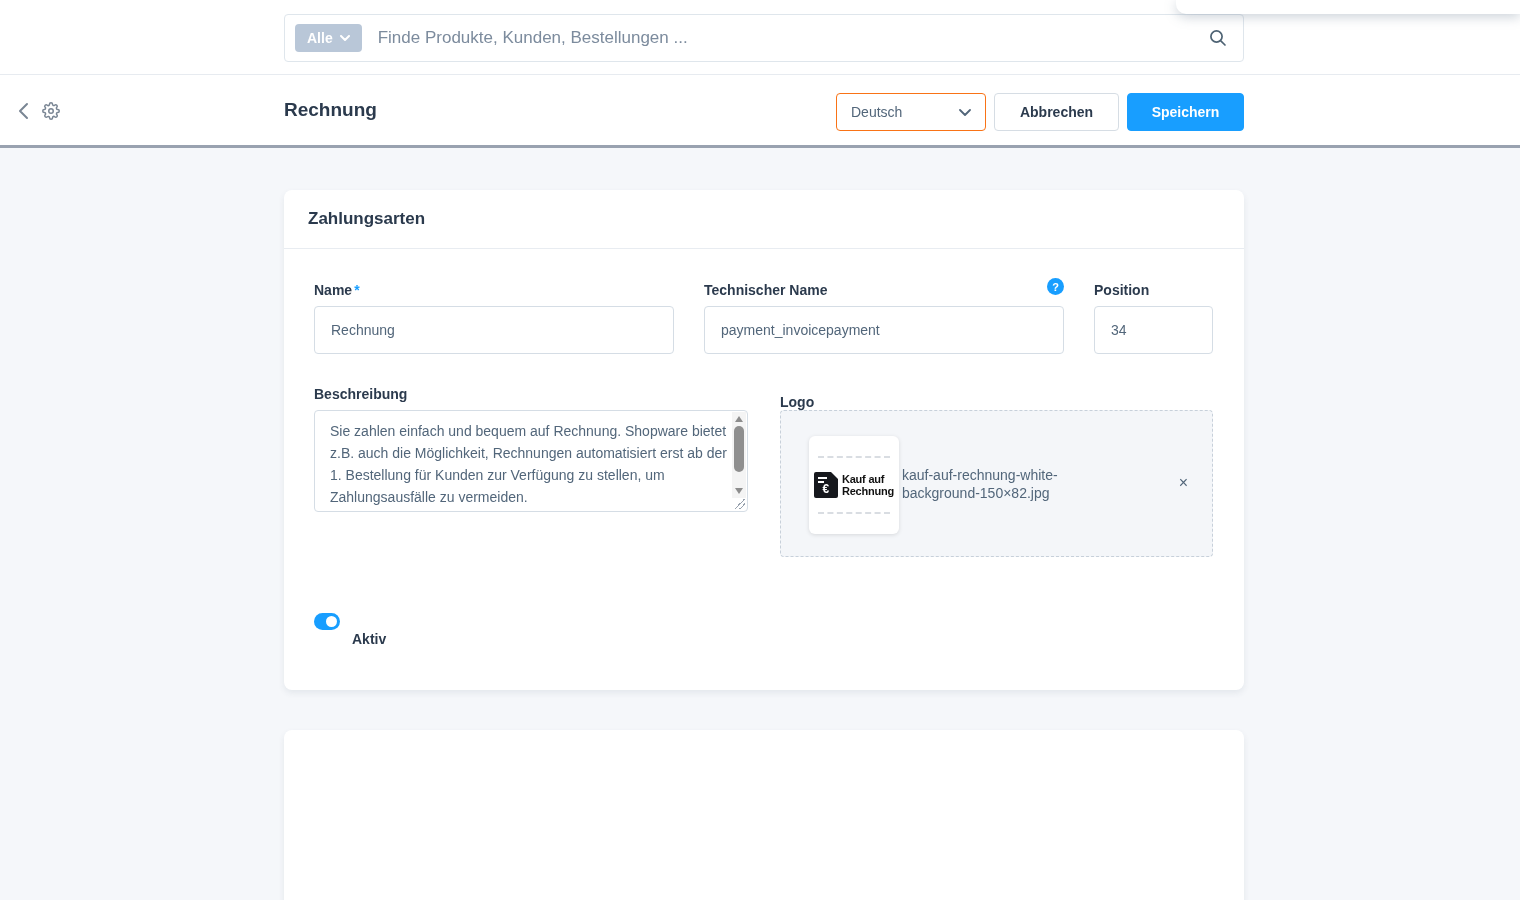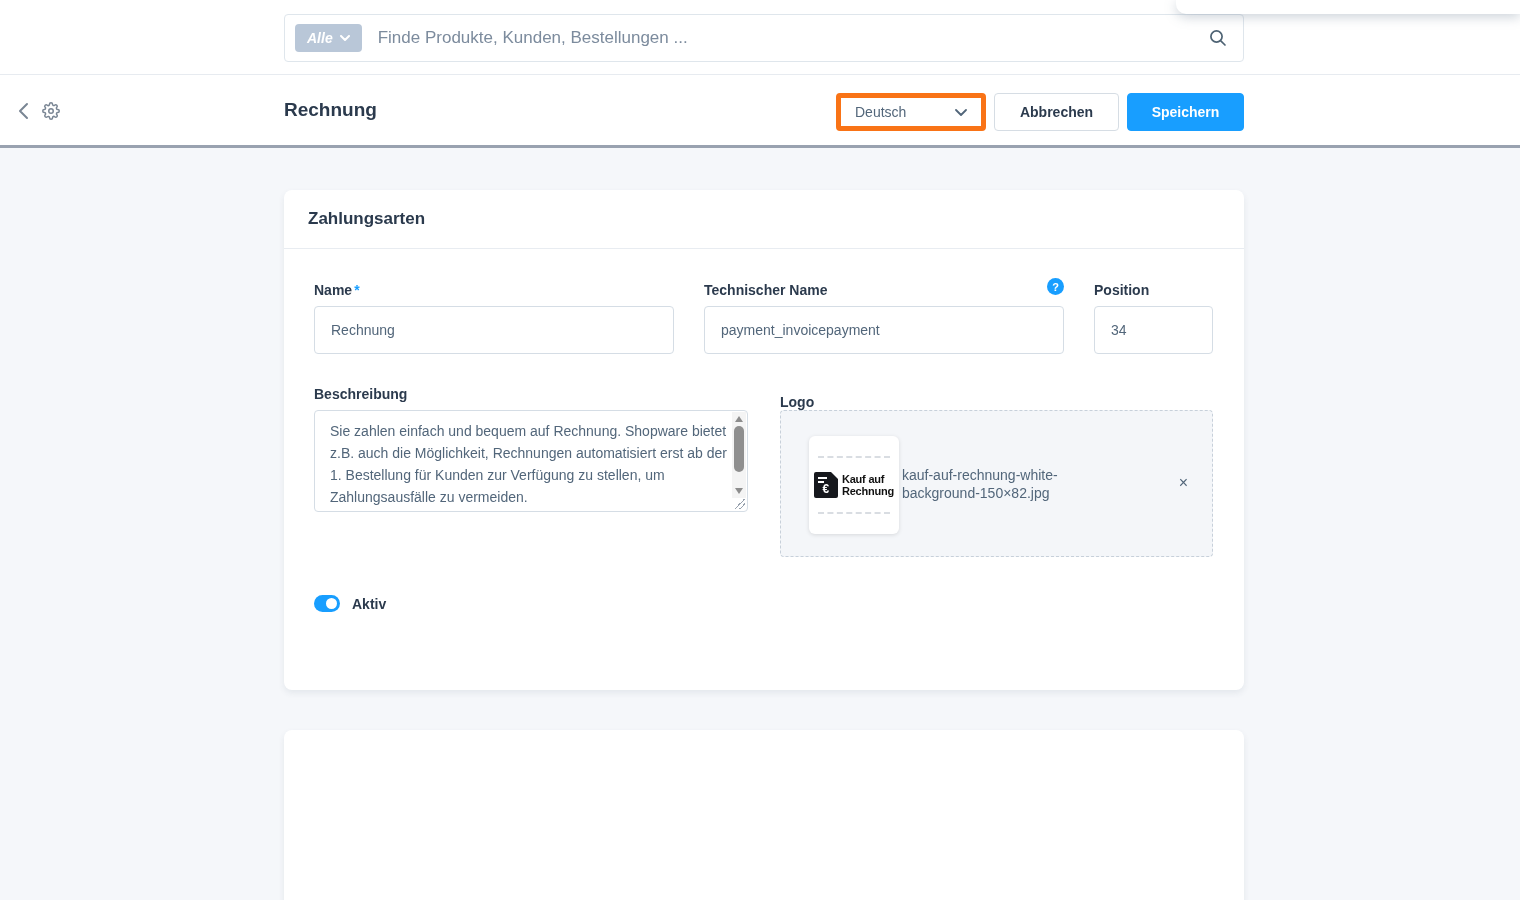--- a/index.html
+++ b/index.html
@@ -18,21 +18,21 @@
   }
   .search-box {
     position:absolute; left:284px; top:14px; width:960px; height:48px;
     border:1px solid #dfe6ec; border-radius:4px; background:#fff;
     display:flex; align-items:center;
   }
   .filter-tag {
     margin-left:10px; height:28px; padding:0 12px;
     background:#b9c7d8; border-radius:4px;
     display:flex; align-items:center; gap:7px;
-    color:#fff; font-size:14px; font-weight:700; cursor:pointer;font-style:italic;
+    color:#fff; font-size:14px; font-weight:700; cursor:pointer;
   }
   .search-input {
     flex:1; border:none; outline:none; padding:0 16px;
     font-family:"Liberation Sans", sans-serif;
     font-size:17px; color:#52667a; background:transparent;
   }
   .search-input::placeholder { color:#7c8b9d; opacity:1; }
   .search-glyph { margin-right:16px; display:flex; }
   
   .overlay-panel {
@@ -47,21 +47,21 @@
   }
   .icon-btn { position:absolute; top:26px; width:20px; height:20px; display:flex; align-items:center; justify-content:center; cursor:pointer; }
   .back-btn { left:13px; }
   .gear-btn { left:41px; }
   .page-title {
     position:absolute; left:284px; top:24px;
     font-size:19px; font-weight:700; color:#2b3a4d;
   }
   .lang-select {
     position:absolute; left:836px; top:18px; width:150px; height:38px;
-    border:5px solid #f97316; border-radius:4px; background:#fff;
+    border:1px solid #f97316; border-radius:4px; background:#fff;
     display:flex; align-items:center; justify-content:space-between;
     padding:0 14px; font-size:14px; color:#52667a; cursor:pointer;
   }
   .btn {
     position:absolute; top:18px; height:38px; border-radius:4px;
     display:flex; align-items:center; justify-content:center;
     font-size:14px; font-weight:700; cursor:pointer;
   }
   .btn-cancel { left:994px; width:125px; background:#fff; border:1px solid #d6dde4; color:#2b3a4d; }
   .btn-save { left:1127px; width:117px; background:#189eff; border:1px solid #189eff; color:#fff; }
@@ -158,21 +158,21 @@
   .toggle-row { position:absolute; top:405px; display:flex; align-items:center; gap:12px; }
   .toggle-row.t1 { left:30px; }
   .toggle-row.t2 { left:496px; }
   .switch {
     width:26px; height:17px; border-radius:9px; background:#189eff; position:relative; cursor:pointer;
   }
   .switch .knob {
     position:absolute; top:3px; right:3px; width:11px; height:11px;
     border-radius:50%; background:#fff;
   }
-  .toggle-label { font-size:14px; font-weight:700; color:#2b3a4d; }
+  .toggle-label { font-size:14px; font-weight:700; color:#2b3a4d;margin-top:36px; }
   
   .rule-select {
     position:absolute; left:30px; top:93px; width:899px; height:48px;
     border:1px solid #d5dde5; border-radius:4px; background:#fff;
     display:flex; align-items:center; justify-content:space-between;
     padding:0 18px; cursor:pointer;
   }
   .rule-placeholder { font-size:14px; color:#8fa0b3; }
   svg { display:block; }
 </style>

